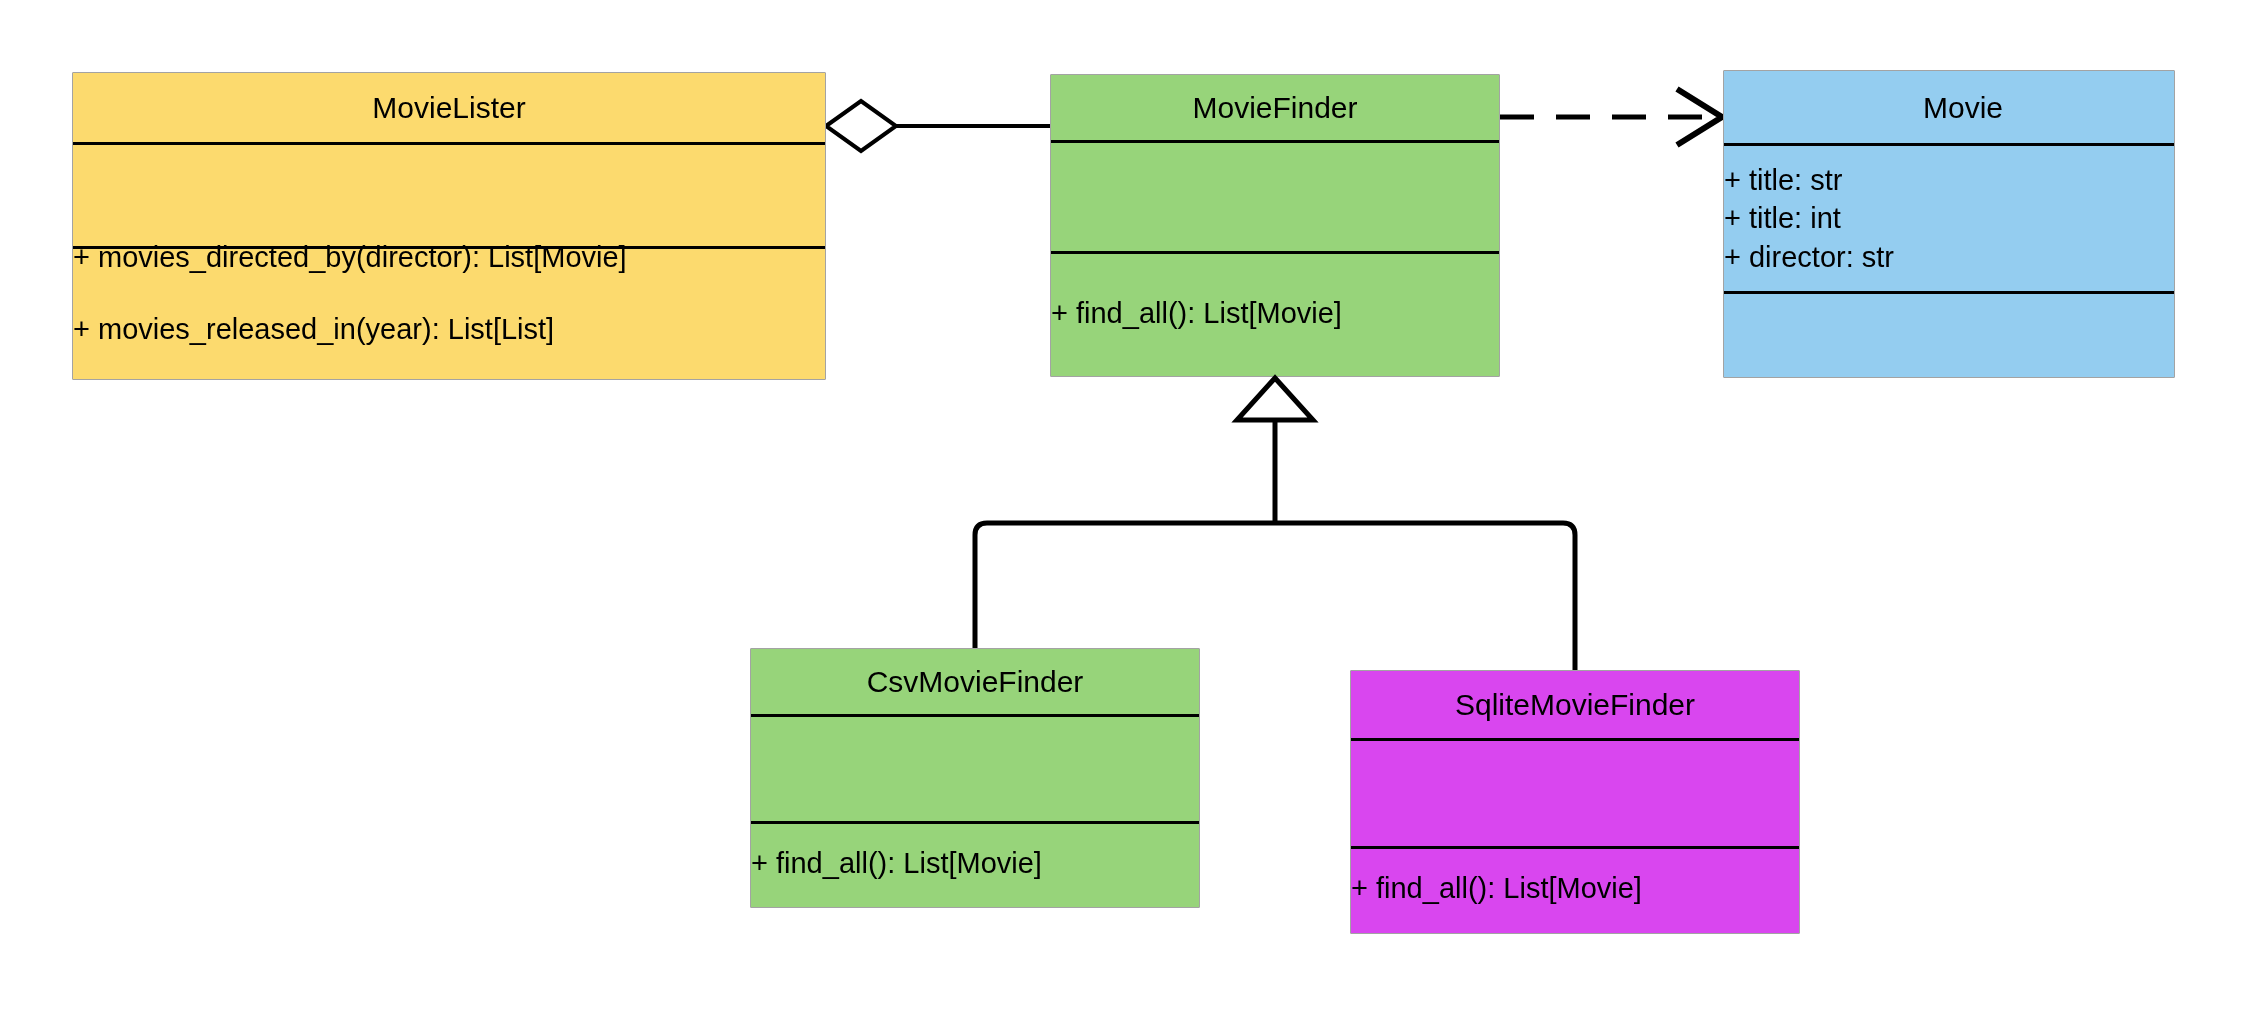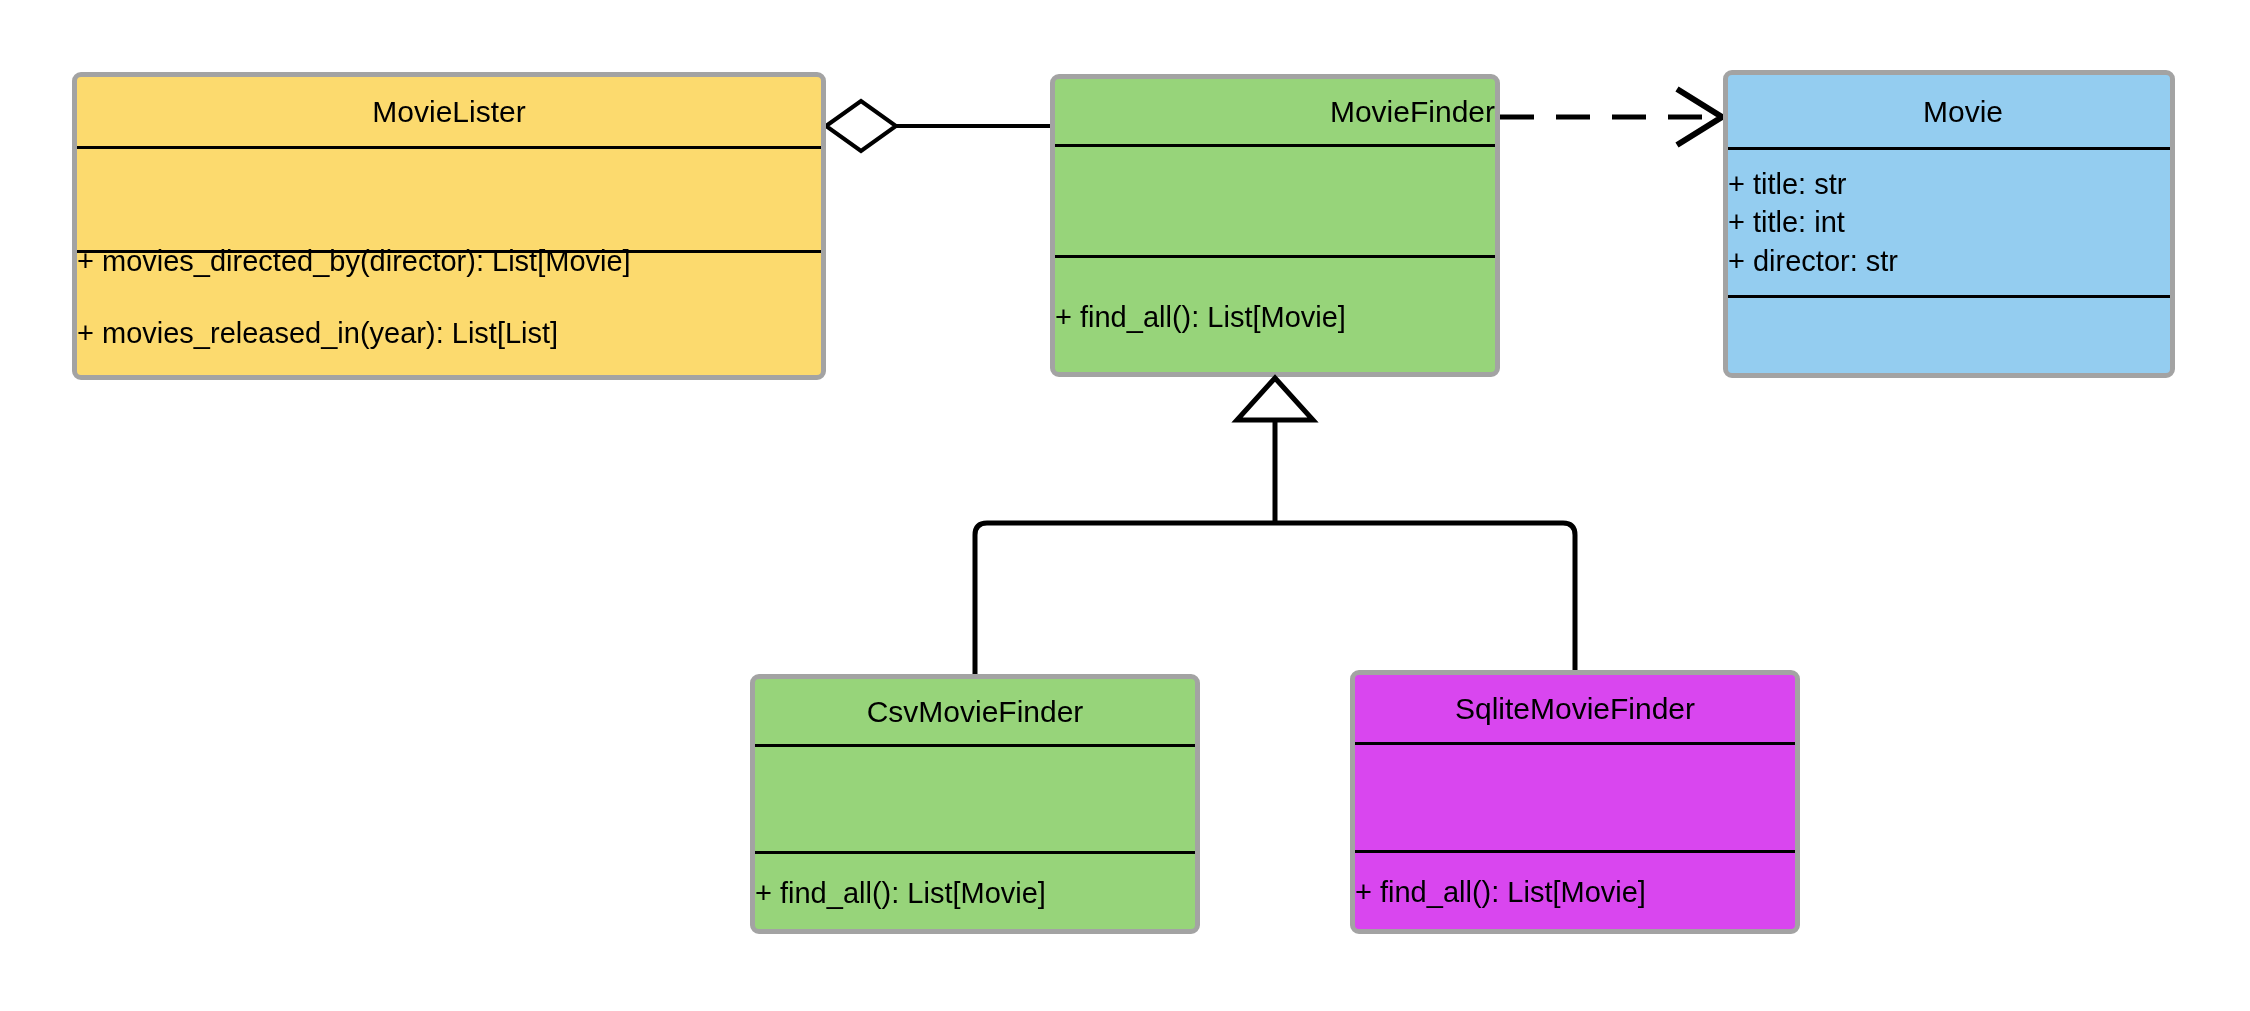--- a/index.html
+++ b/index.html
@@ -14,22 +14,22 @@
   #canvas {
     position: relative;
     width: 2250px;
     height: 1011px;
     background: #ffffff;
     overflow: hidden;
   }
   .uml-class {
     position: absolute;
     box-sizing: border-box;
-    border: 5px solid #a3a3a3;
-    border-radius: 9px;
+    border: 1px solid #a3a3a3;
+    border-radius: 1px;
     overflow: hidden;
     z-index: 5;
   }
   .compartment {
     box-sizing: border-box;
     display: flex;
     flex-direction: column;
     justify-content: center;
   }
   .compartment.head {
@@ -102,42 +102,42 @@
       <div class="class-title">MovieLister</div>
     </div>
     <div class="compartment members divider empty-compartment" style="height:104px;"></div>
     <div class="compartment members divider" style="height:91px;gap:33px;">
       <div class="member-line">+ movies_directed_by(director): List[Movie]</div>
       <div class="member-line">+ movies_released_in(year): List[List]</div>
     </div>
   </div>
 
   <div class="uml-class" style="left:1050px; top:74px; width:450px; height:303px; background:#97d47a;">
-    <div class="compartment head" style="height:65px;align-items:flex-end;">
+    <div class="compartment head" style="height:65px;">
       <div class="class-title">MovieFinder</div>
     </div>
     <div class="compartment members divider empty-compartment" style="height:111px;"></div>
     <div class="compartment members divider" style="height:121px;">
       <div class="member-line">+ find_all(): List[Movie]</div>
     </div>
   </div>
 
   <div class="uml-class" style="left:1723px; top:70px; width:452px; height:308px; background:#94cdf0;">
     <div class="compartment head" style="height:72px;margin-left:28px;">
       <div class="class-title">Movie</div>
     </div>
     <div class="compartment members divider" style="height:148px;">
       <div class="member-line">+ title: str</div>
       <div class="member-line">+ title: int</div>
       <div class="member-line">+ director: str</div>
     </div>
     <div class="compartment members divider empty-compartment" style="height:82px;"></div>
   </div>
 
-  <div class="uml-class" style="left:750px; top:674px; width:450px; height:260px; background:#97d47a;">
+  <div class="uml-class" style="left:750px; top:648px; width:450px; height:260px; background:#97d47a;">
     <div class="compartment head" style="height:65px;">
       <div class="class-title">CsvMovieFinder</div>
     </div>
     <div class="compartment members divider empty-compartment" style="height:107px;"></div>
     <div class="compartment members divider" style="height:82px;">
       <div class="member-line">+ find_all(): List[Movie]</div>
     </div>
   </div>
 
   <div class="uml-class" style="left:1350px; top:670px; width:450px; height:264px; background:#d946ef;">

